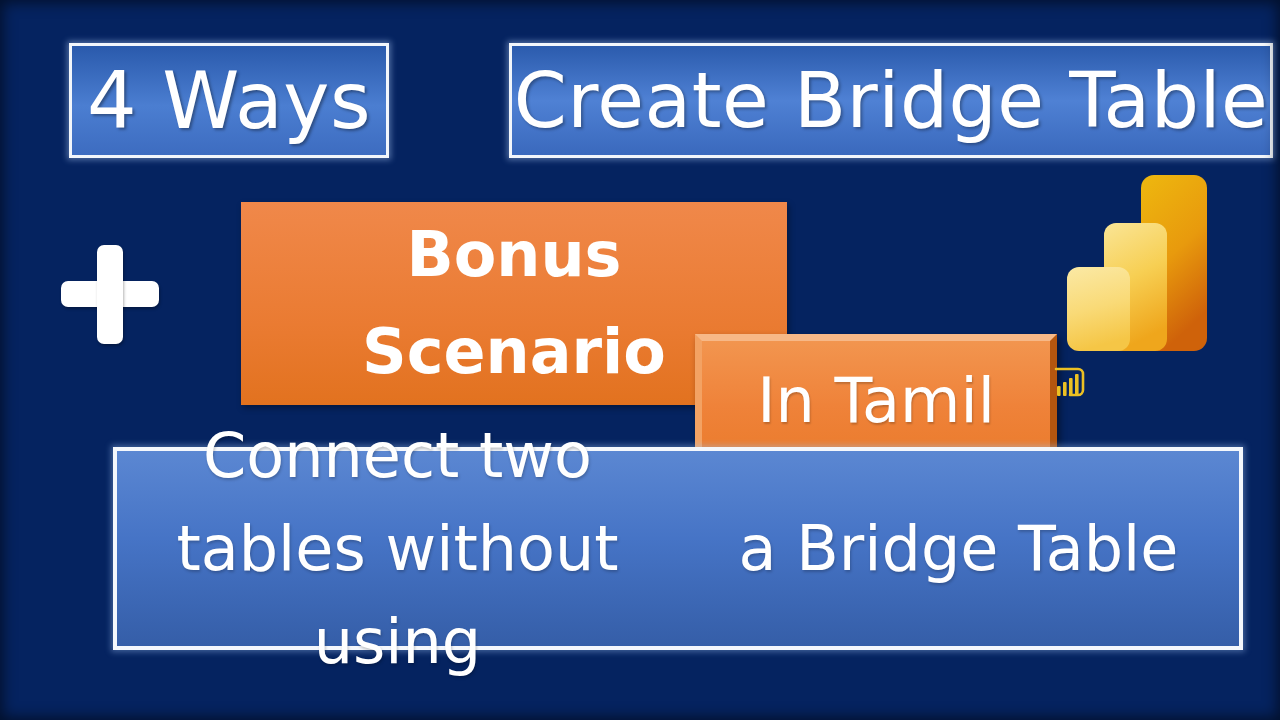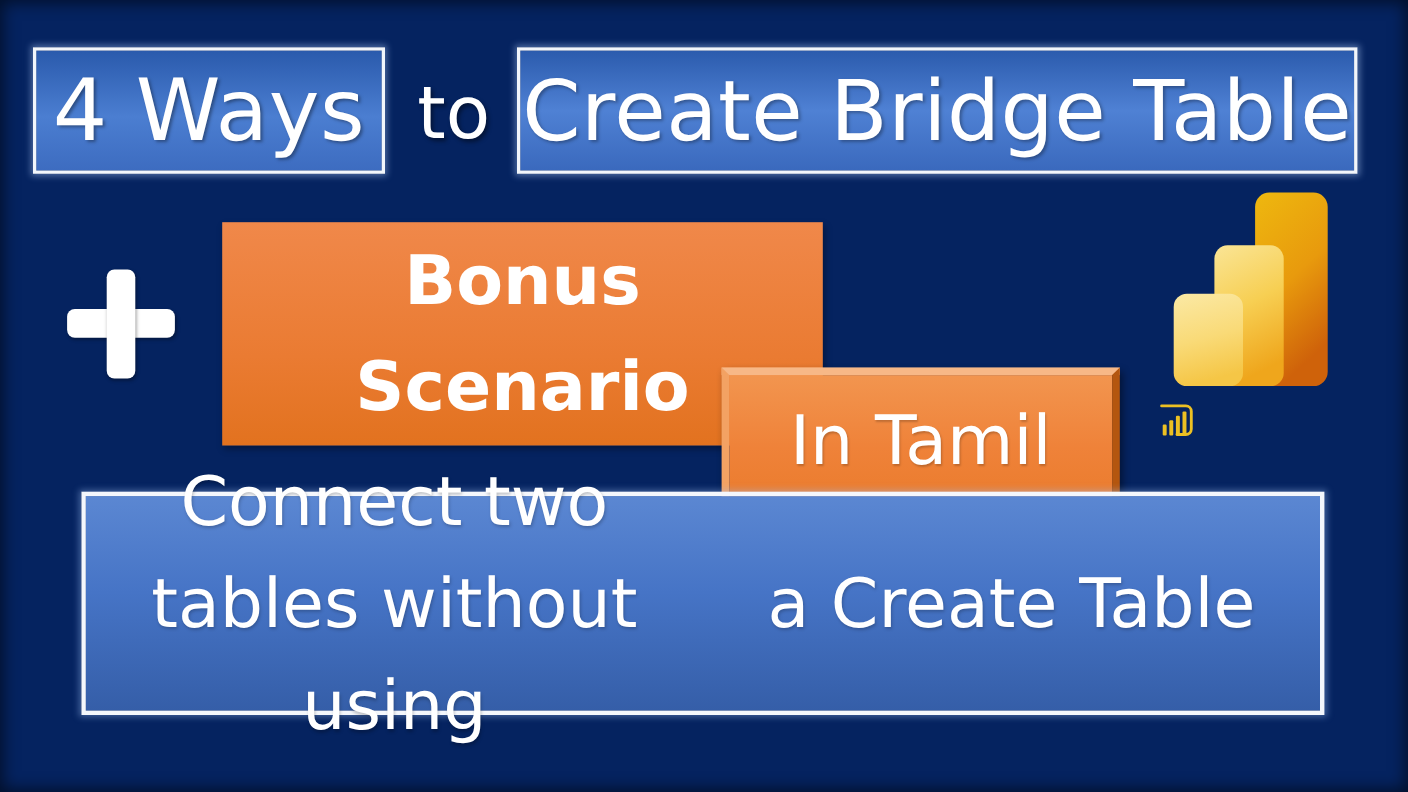--- a/index.html
+++ b/index.html
@@ -26,20 +26,21 @@
 
   .box {
     position: absolute;
     box-sizing: border-box;
     display: flex;
     align-items: center;
     justify-content: center;
     text-align: center;
     color: #ffffff;
     line-height: 1.0;
+    margin-left: 39px;
   }
 
   
   #ways-box {
     left: 30px;  top: 43px;  width: 320px; height: 115px;
     background: linear-gradient(to bottom, #2a5aac 0%, #4b7ed1 55%, #3d6cc0 100%);
     border: 3px solid #f2f6fb;
     box-shadow: 0 0 6px 2px rgba(170,200,245,0.45);
     font-size: 78px;
     font-weight: 400;
@@ -136,21 +137,20 @@
 </style>
 </head>
 <body>
 
 <div id="slide">
 
   <div class="box" id="ways-box">
     <span>4 Ways</span>
   </div>
 
-  <div id="to-label">to</div>
 
   <div class="box" id="create-box">
     <span>Create Bridge Table</span>
   </div>
 
   <div id="plus-sign">
     <span class="bar h"></span>
     <span class="bar v"></span>
   </div>
 
@@ -192,16 +192,16 @@
         <rect x="5" y="20" width="3.6" height="10" rx="1" fill="#ecc023"></rect>
         <rect x="11" y="16" width="3.6" height="14" rx="1" fill="#ecc023"></rect>
         <rect x="17" y="12" width="3.6" height="18" rx="1" fill="#ecc023"></rect>
         <rect x="23" y="8" width="3.6" height="22" rx="1" fill="#ecc023"></rect>
       </svg>
     </div>
   </div>
 
   <div class="box" id="bottom-box">
     <span class="ln">Connect two tables without using</span>
-    <span class="ln">a Create Table</span>
+    <span class="ln">a Bridge Table</span>
   </div>
 
 </div>
 
 </body></html>

